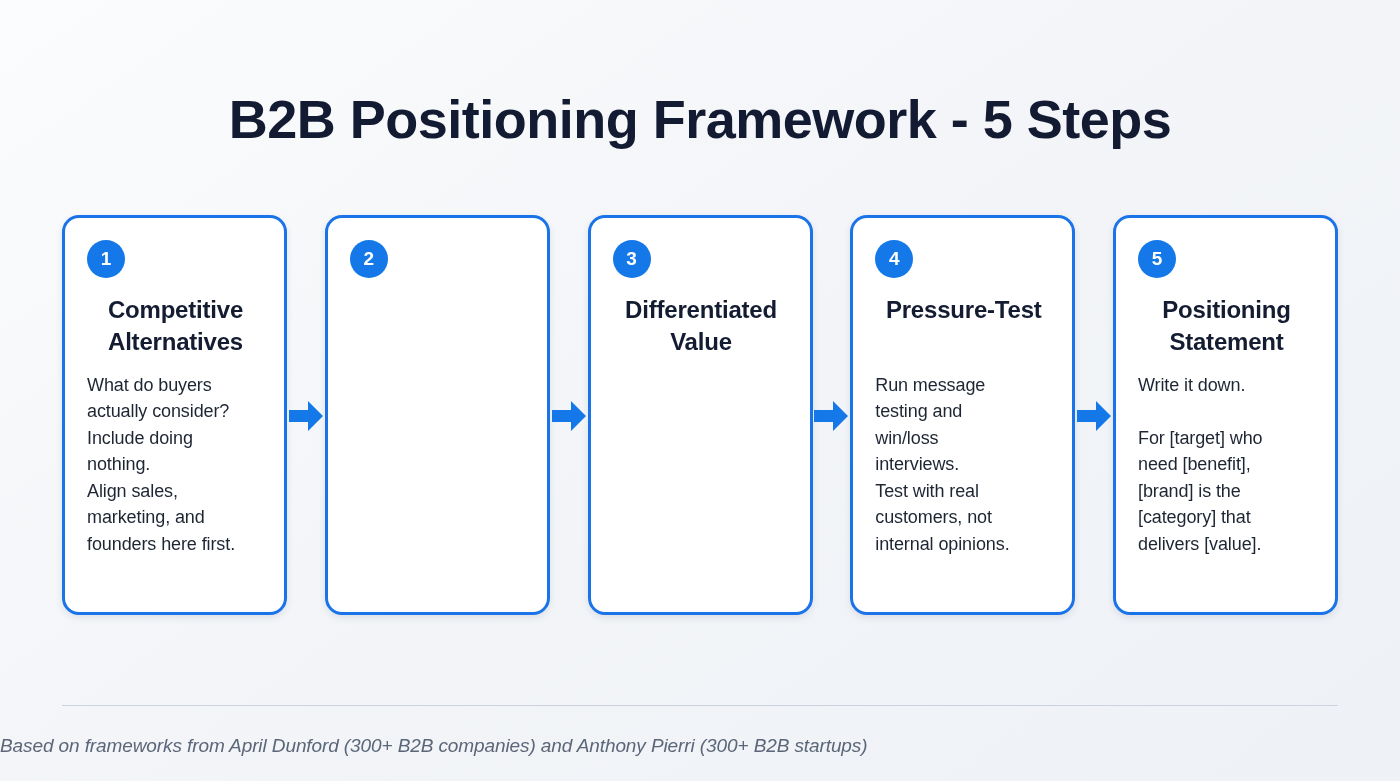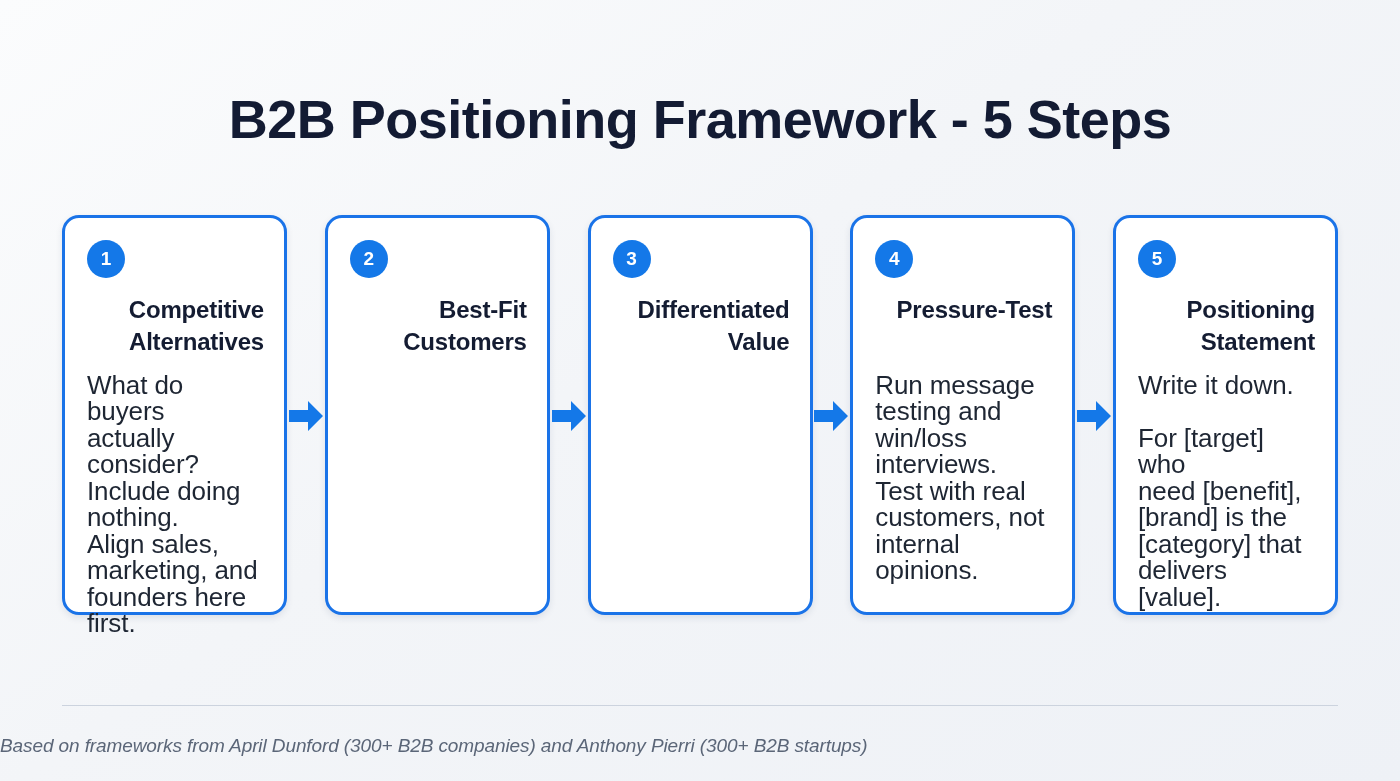--- a/index.html
+++ b/index.html
@@ -64,32 +64,32 @@
     display: flex;
     align-items: center;
     justify-content: center;
     margin-bottom: 16px;
   }
 
   .card-title {
     font-size: 24px;
     font-weight: bold;
     color: #141c32;
-    text-align: right;
+    text-align: center;
     line-height: 1.33;
     margin: 0 0 14px 0;
     letter-spacing: -0.2px;
   }
   .card-title.single-line {
     margin-top: 16px;
     margin-bottom: 46px;
   }
 
   .card-body {
-    font-size: 26px;
+    font-size: 18px;
     line-height: 26.5px;
     color: #1e2633;
     text-align: left;
     white-space: pre-line;
     letter-spacing: -0.1px;
   }
 
   
   .arrow-gap {
     flex: 1 1 auto;
@@ -148,21 +148,20 @@
   <div class="arrow-gap">
     <span class="arrow">
       <svg viewBox="0 0 34 30" width="34" height="30" aria-hidden="true">
         <path d="M0 9 H19 V0 L34 15 L19 30 V21 H0 Z" fill="#1478e8"></path>
       </svg>
     </span>
   </div>
 
   <div class="step-card">
     <div class="badge">2</div>
-    <div class="card-title">Best-Fit Customers</div>
   </div>
 
   <div class="arrow-gap">
     <span class="arrow">
       <svg viewBox="0 0 34 30" width="34" height="30" aria-hidden="true">
         <path d="M0 9 H19 V0 L34 15 L19 30 V21 H0 Z" fill="#1478e8"></path>
       </svg>
     </span>
   </div>
 

